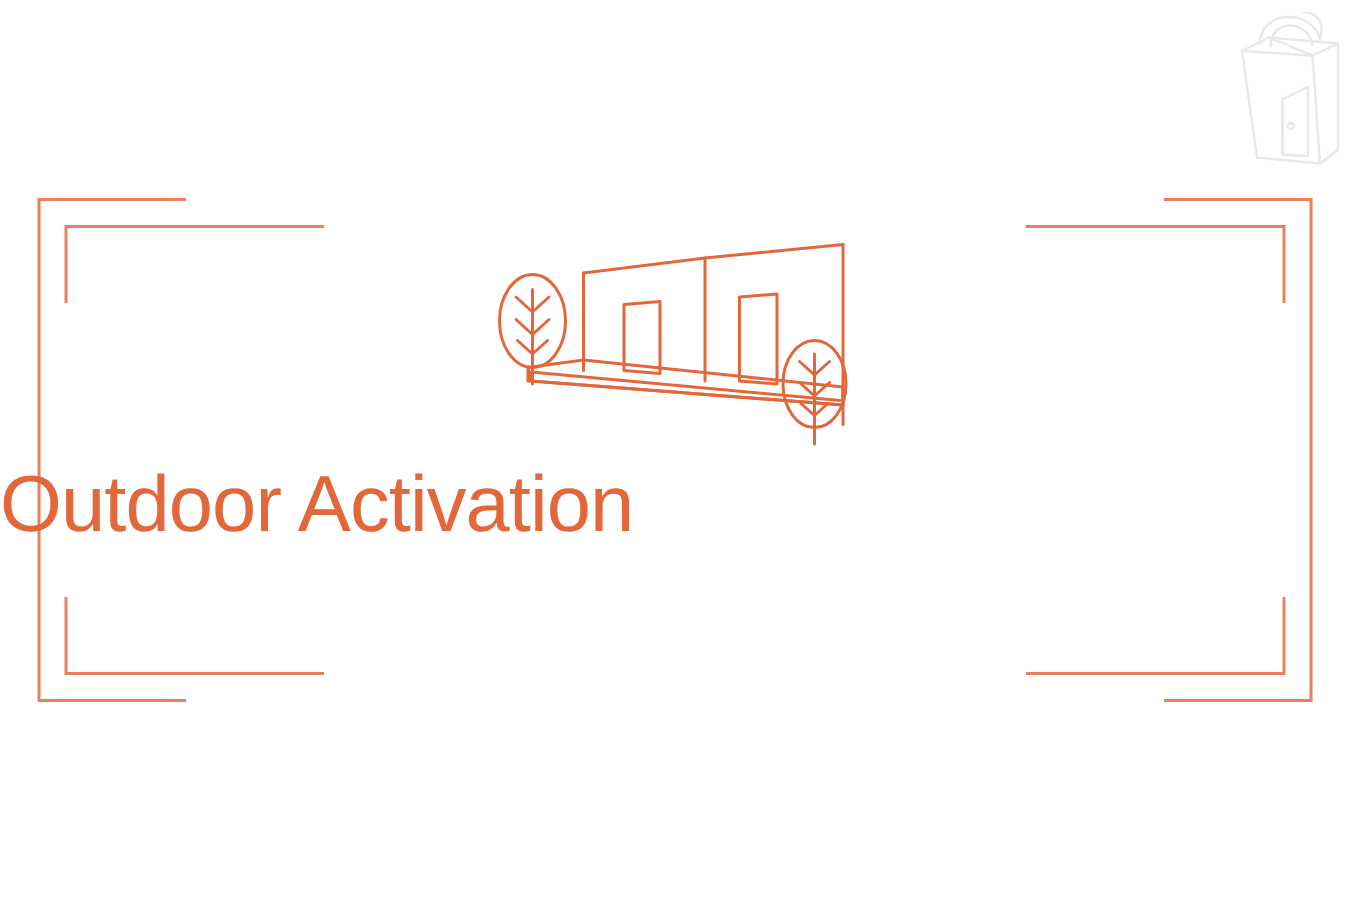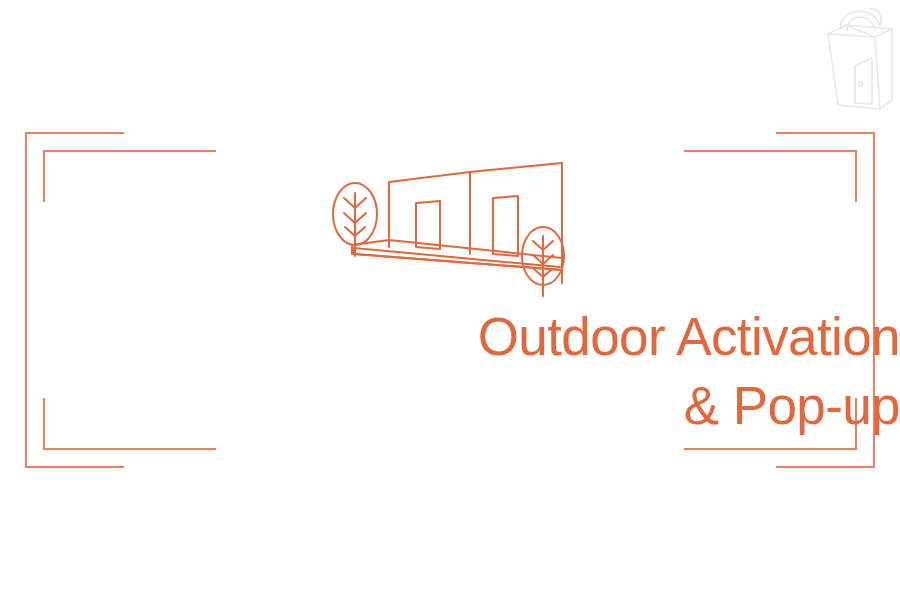--- a/index.html
+++ b/index.html
@@ -37,21 +37,21 @@
     top: 148px;
     left: 318px;
     width: 264px;
     height: 152px;
   }
   .title-block {
     position: absolute;
     left: 0;
     top: 302px;
     width: 900px;
-    text-align: right;
+    text-align: left;
   }
   .title-line {
     display: block;
     font-family: "Liberation Sans", sans-serif;
     font-size: 53px;
     font-weight: 500;
     letter-spacing: -0.6px;
     line-height: 69px;
     color: #E2683C;
     white-space: nowrap;
@@ -139,16 +139,15 @@
         <path d="M225 88 L225 148"></path>
         <path d="M225 102 L215 93 M225 102 L235 93"></path>
         <path d="M225 116 L215 107 M225 116 L235 107"></path>
         <path d="M225 129 L216 121 M225 129 L234 121"></path>
       </g>
     </svg>
   </div>
 
   <div class="title-block">
     <span class="title-line">Outdoor Activation</span>
-    <span class="title-line">&amp; Pop-up</span>
   </div>
 
 </div>
 
 </body></html>

